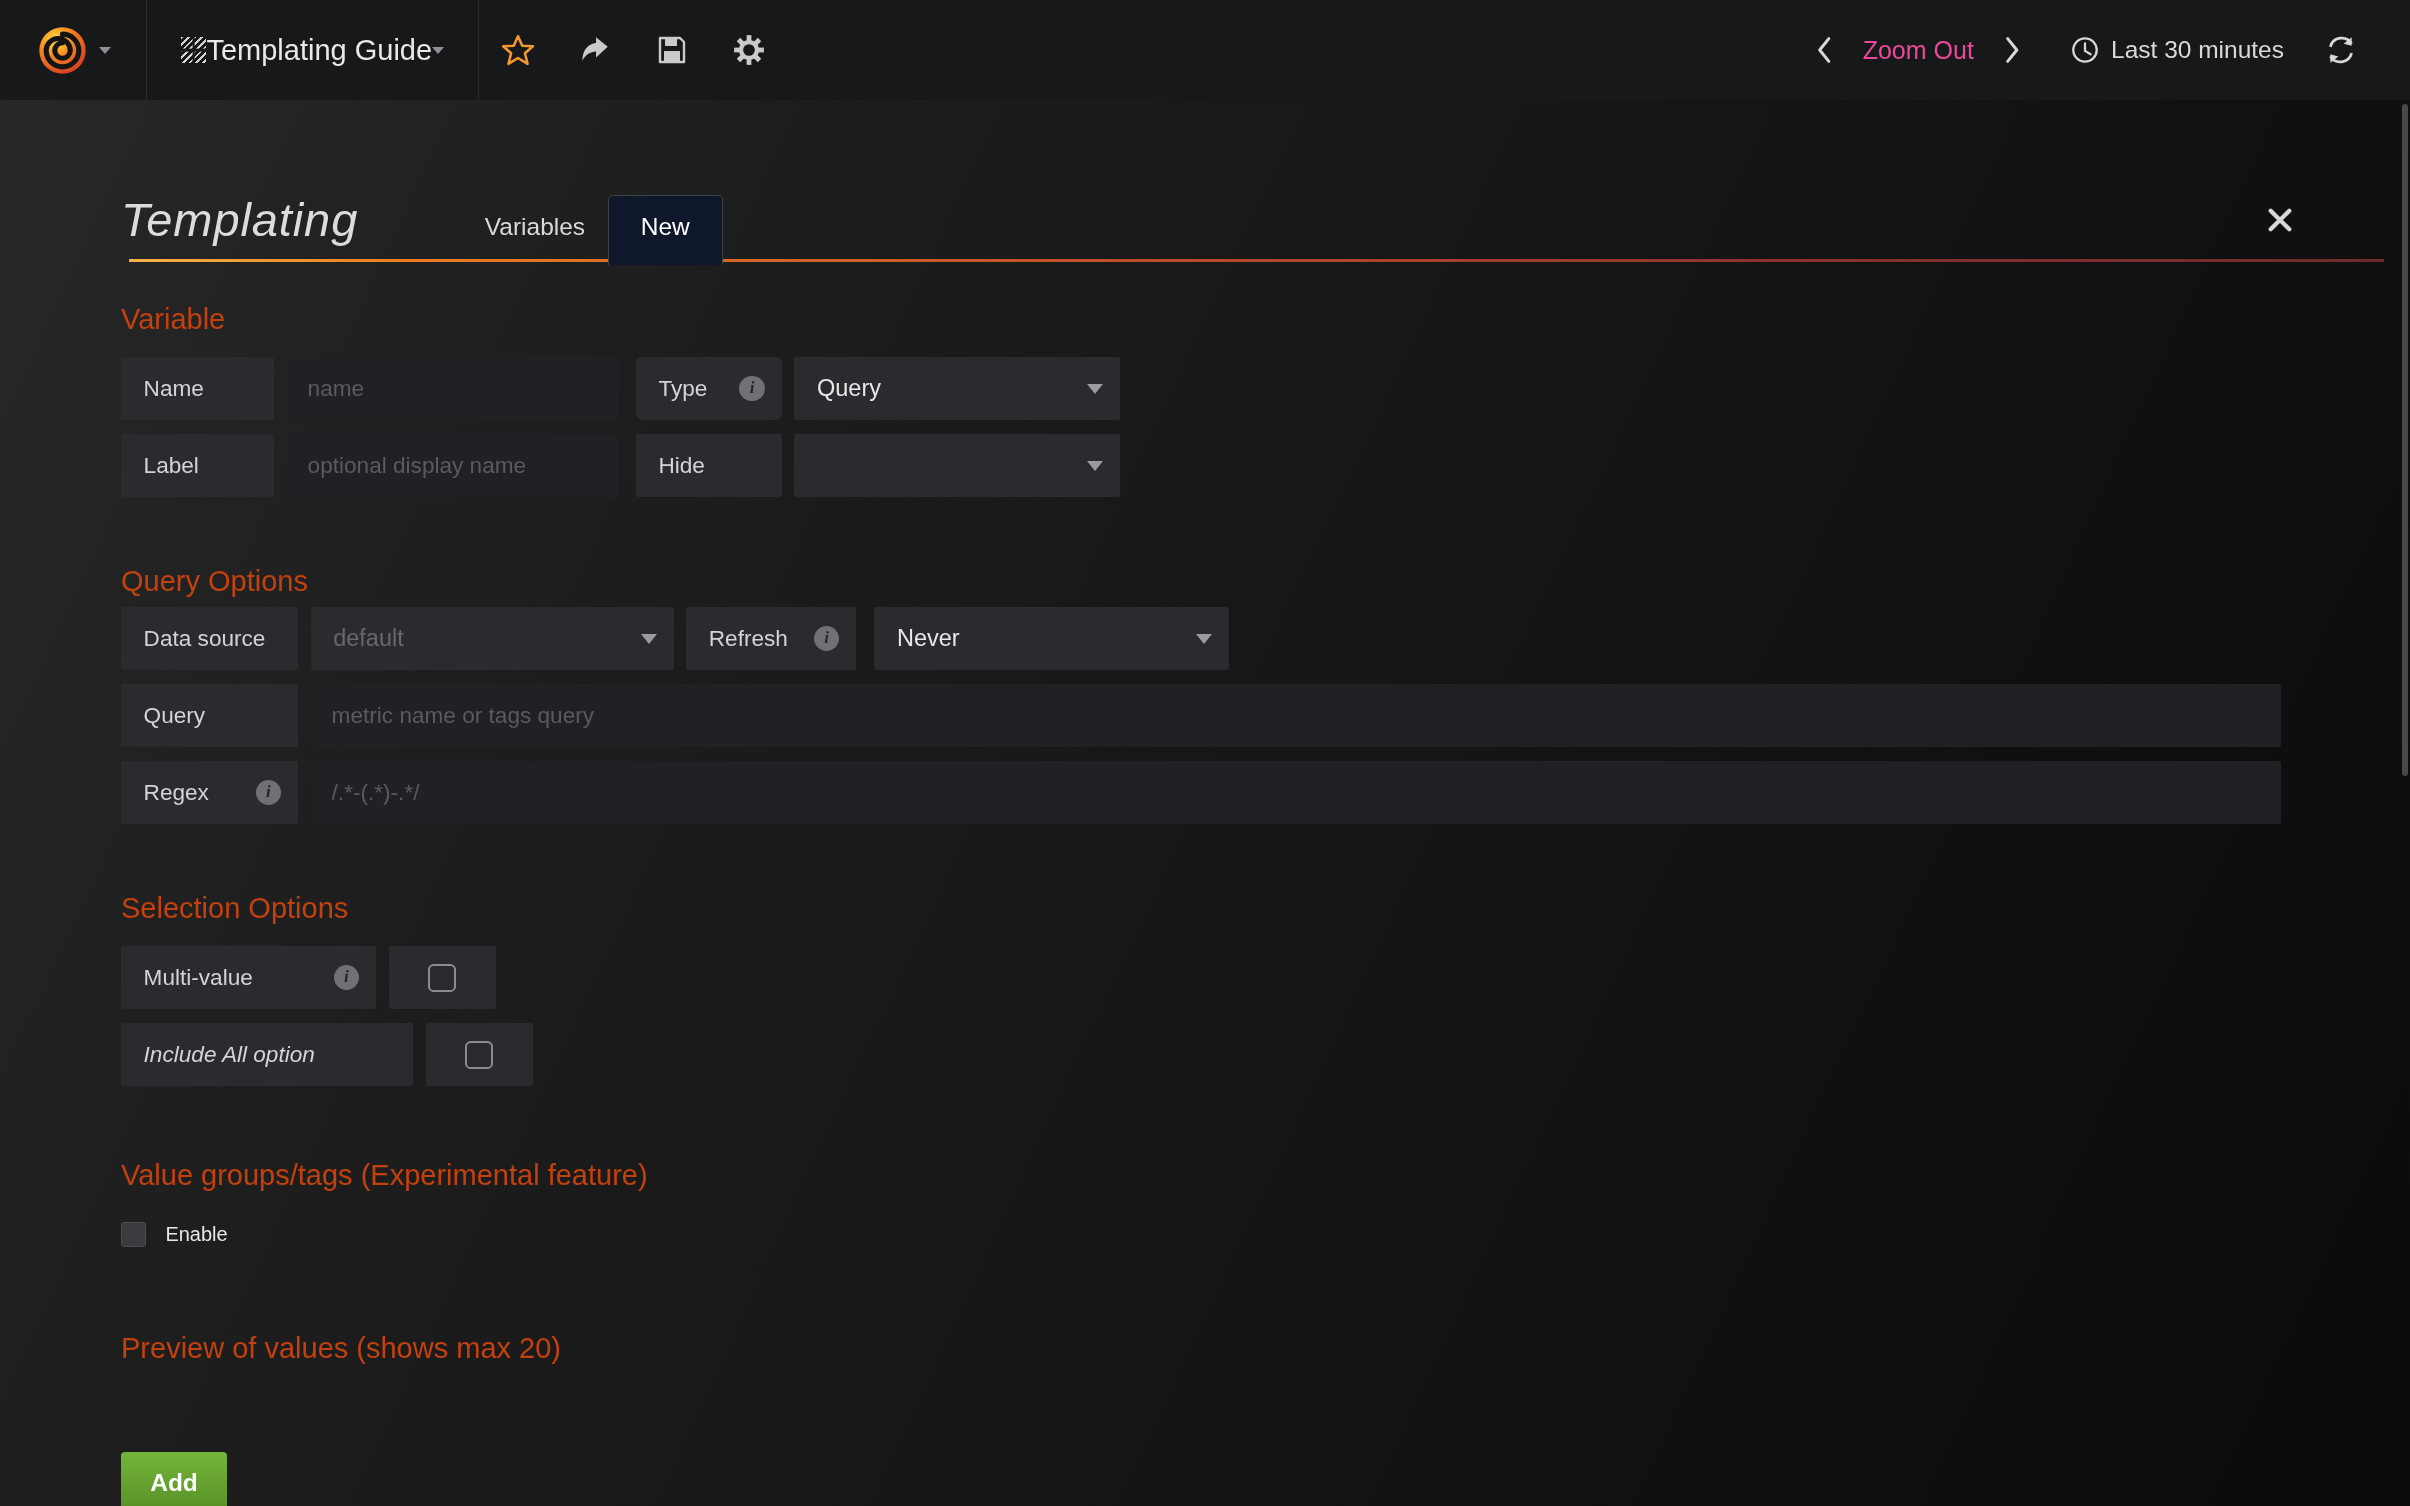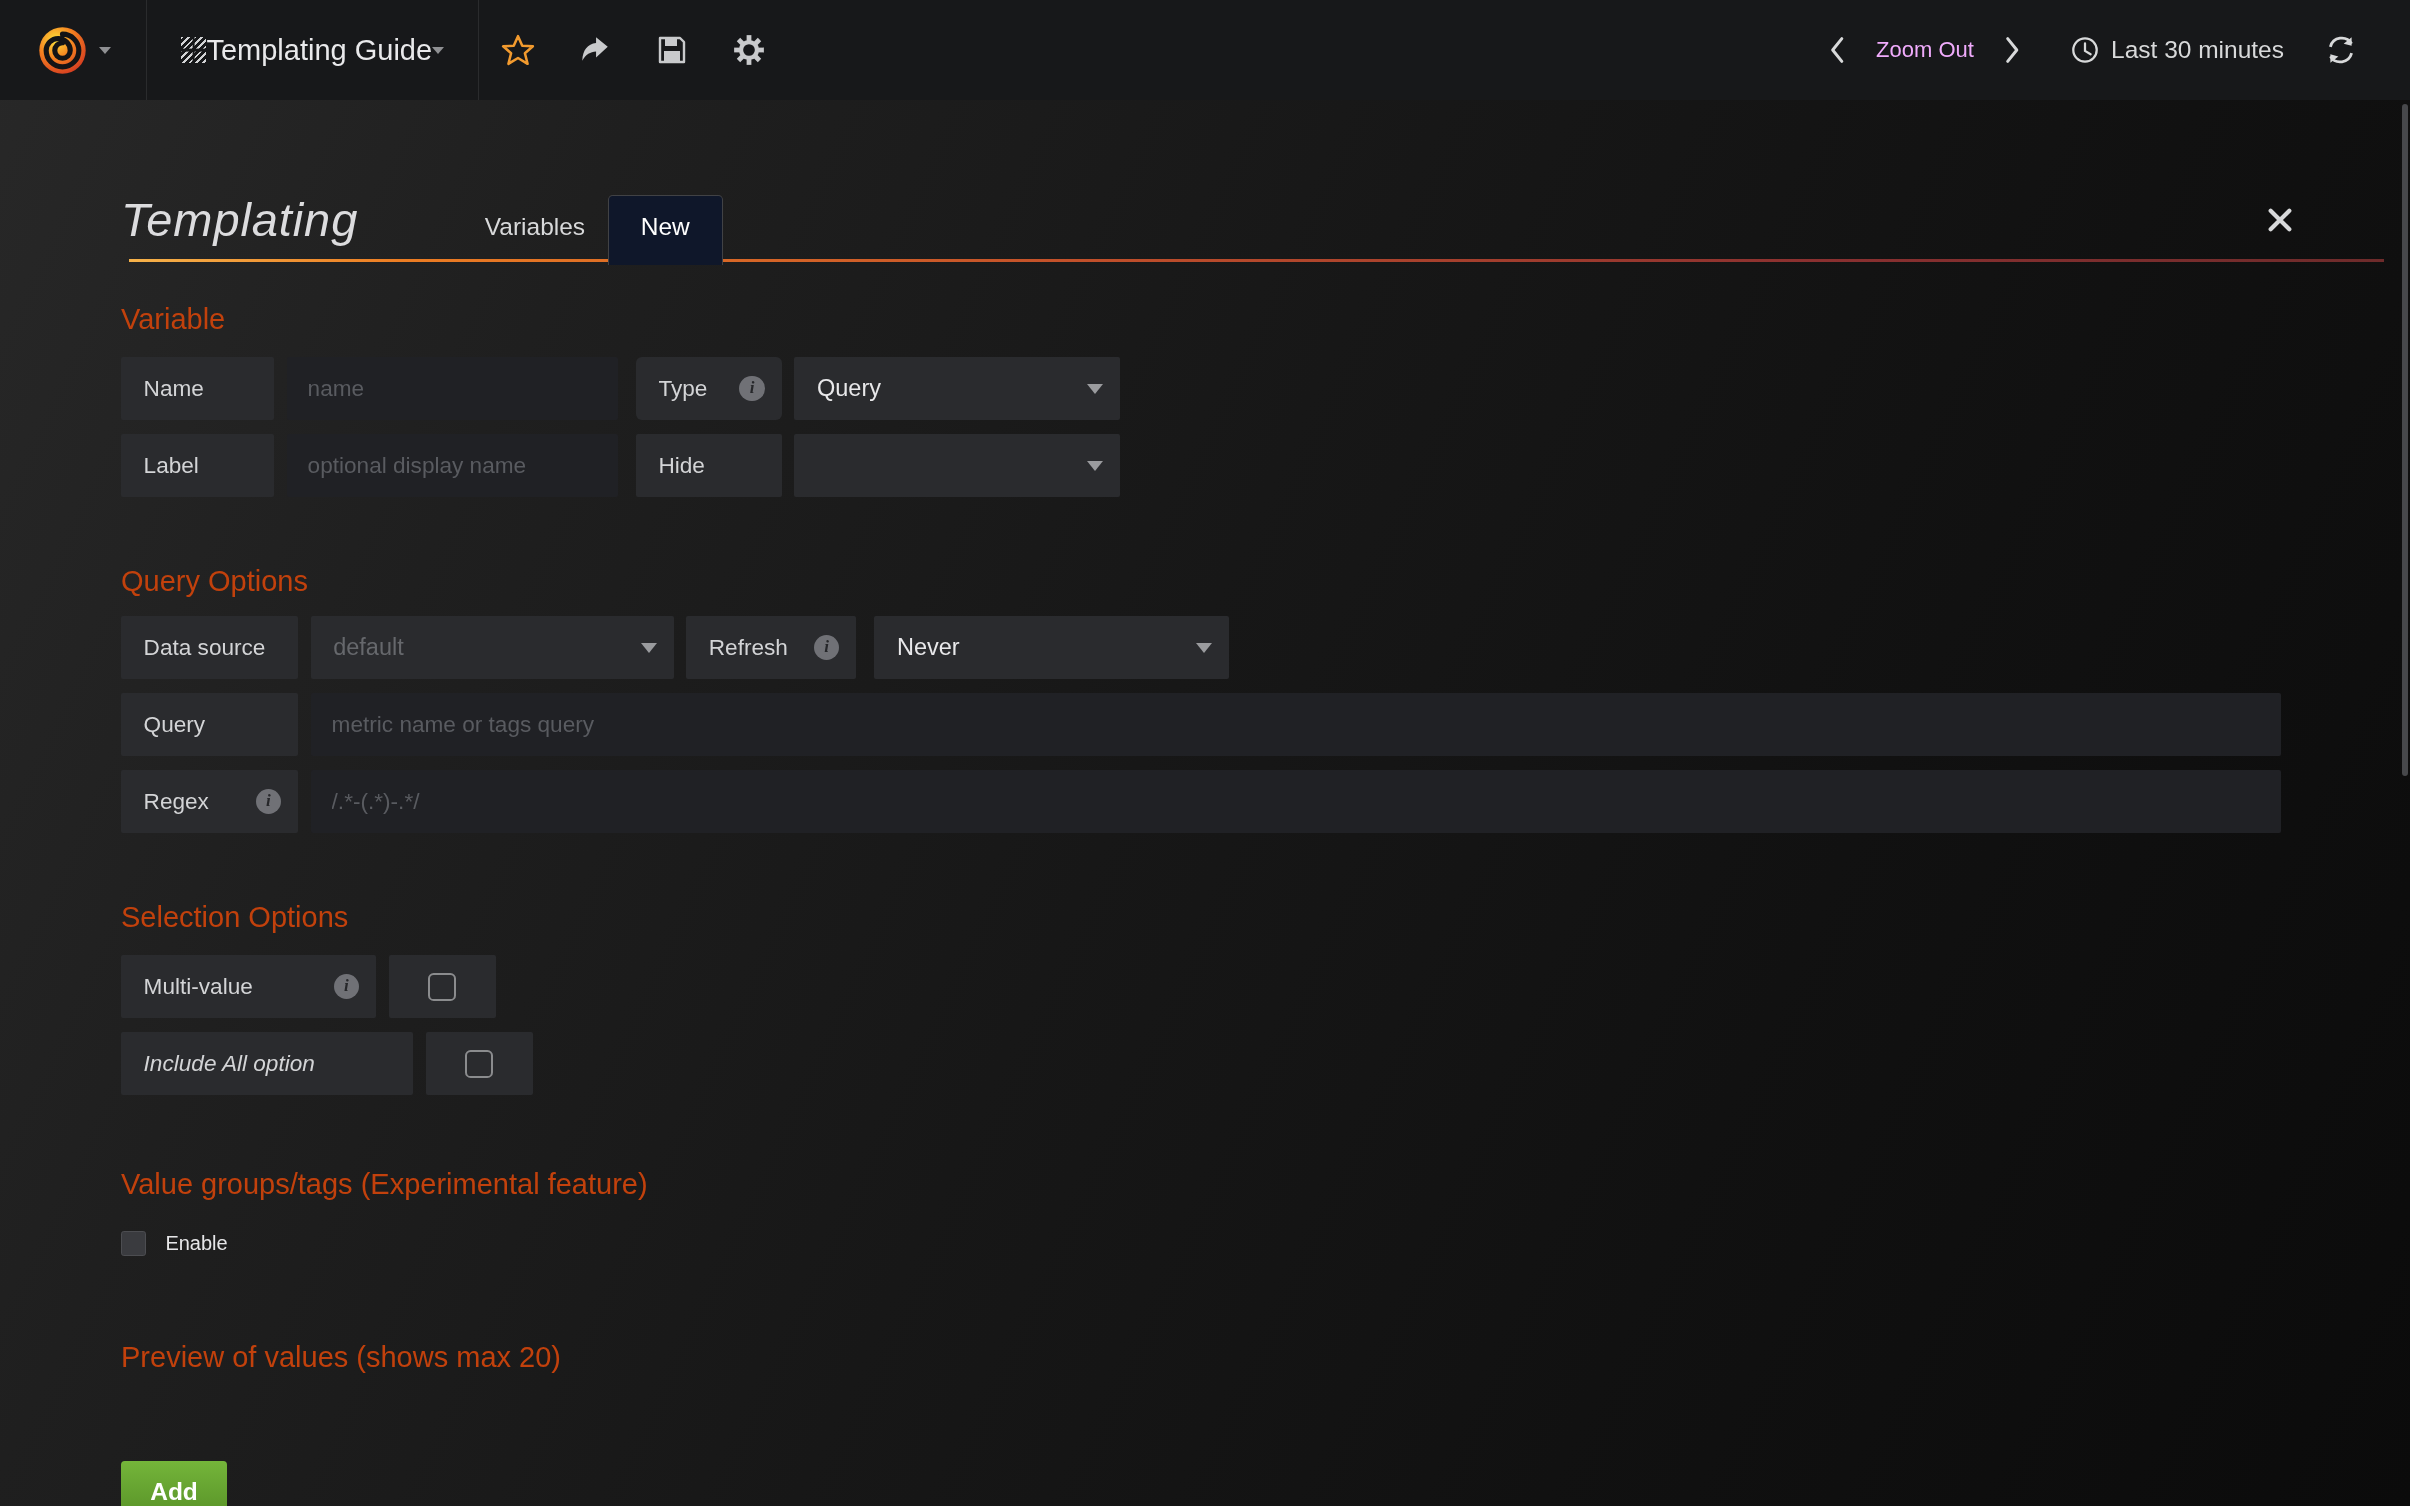--- a/index.html
+++ b/index.html
@@ -35,21 +35,21 @@
   .caret-sm {
     width:0; height:0; border-left:6.6px solid transparent; border-right:6.6px solid transparent;
     border-top:7.5px solid #8f9093;
   }
   .nav-icon-btn {
     background:none; border:none; width:77px; display:flex; align-items:center; justify-content:center;
     cursor:pointer; color:#c9cacc;
   }
   .nav-right { margin-left:auto; display:flex; align-items:center; padding-right:53px; }
   .nav-text-btn {
-    background:none; border:none; color:#f0abfc; font-size:22px; cursor:pointer;
+    background:none; border:none; color:#ec4899; font-size:25px; cursor:pointer;
     font-family:inherit; padding:0 9.4px;
   }
   .nav-chevron { background:none; border:none; cursor:pointer; padding:0 17px; display:flex; align-items:center; }
   .timepicker {
     background:none; border:none; cursor:pointer; color:#d8d9da; font-size:24.5px;
     display:flex; align-items:center; gap:11.3px; margin-left:28px; font-family:inherit;
   }
   .refresh-btn { background:none; border:none; cursor:pointer; margin-left:40px; display:flex; align-items:center; }
 
   
@@ -78,21 +78,21 @@
     background:#0f172a; border:0.9px solid #414245; border-bottom:none;
     border-radius:4.7px 4.7px 0 0; padding:17px 32px 23.5px; margin-bottom:-2.8px; z-index:2; color:#ffffff;
   }
   .close-btn {
     position:absolute; right:-3.8px; bottom:28px; background:none; border:none; cursor:pointer;
     display:flex; align-items:center; justify-content:center;
   }
 
   .section-title { font-size:29px; font-weight:500; color:#c2410c; }
   .mt-var { margin-top:41px; margin-bottom:21px; }
-  .mt-qo  { margin-top:68px; margin-bottom:18px; }
+  .mt-qo  { margin-top:68px; margin-bottom:9px; }
   .mt-sel { margin-top:68px; margin-bottom:21px; }
   .mt-vg  { margin-top:73px; }
   .mt-prev{ margin-top:85px; }
 
   .form-row { display:flex; margin-bottom:14px;gap:6px; }
   .flabel {
     background:#2a2b2e; color:#d3d4d6; font-size:22.6px; height:63px;
     display:flex; align-items:center; padding:0 22.6px; margin-right:6.6px; border-radius:1.9px;
     flex-shrink:0;
   }

